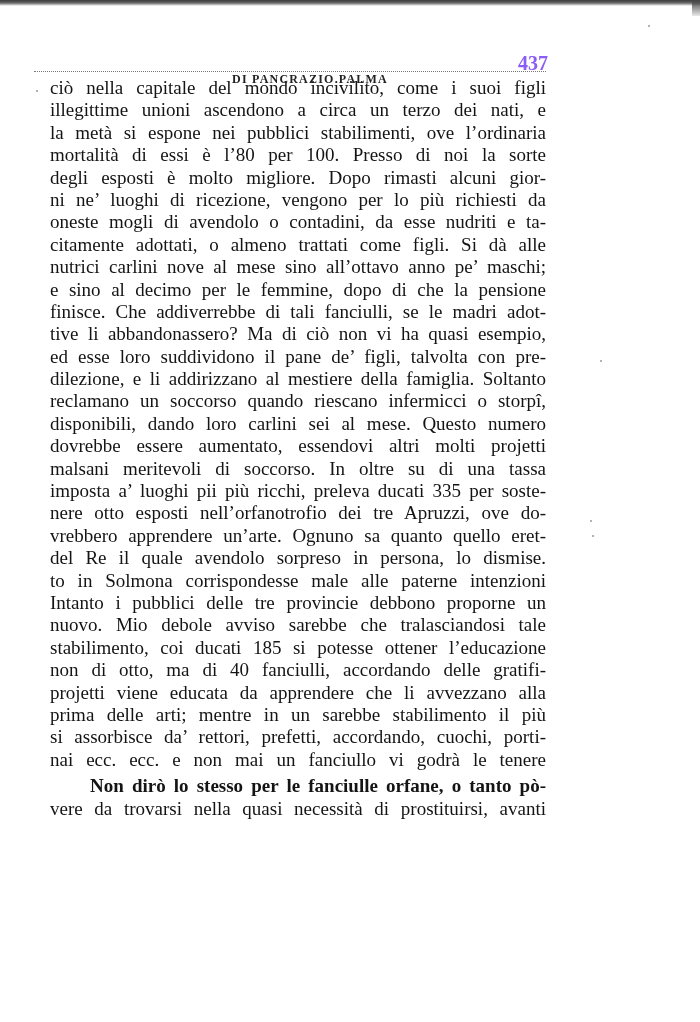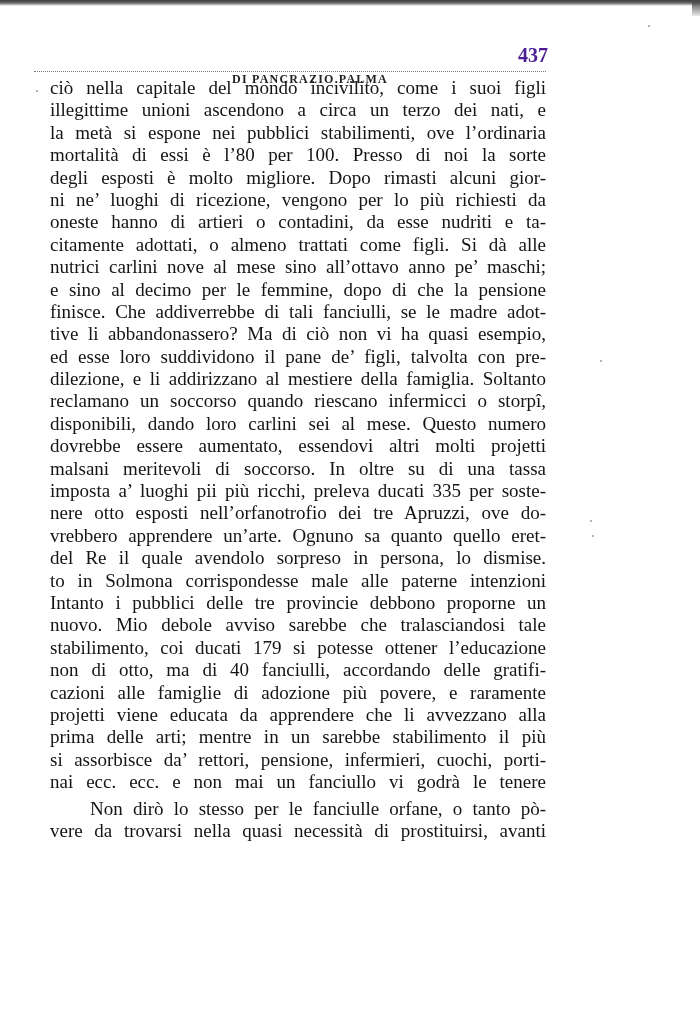--- a/index.html
+++ b/index.html
@@ -49,25 +49,25 @@
       font-weight: bold;
       letter-spacing: 1.2px;
       color: #222;
       padding-left: 40px;
       box-sizing: border-box;
       margin-top: 24px;
     }
     .page-number {
       position: absolute;
       right: -2px;
-      top: 0;
+      top: 8px;
       font-family: "Liberation Serif", serif;
       font-size: 20px;
       font-weight: bold;
-      color: #4c1d95;
+      color: #8b5cf6;
     }
     .rule {
       position: absolute;
       left: 34px;
       top: 71px;
       width: 512px;
       height: 0;
       border-top: 1px dotted #777;
     }
     .body-text {
@@ -85,20 +85,21 @@
       white-space: nowrap;
       text-align: justify;
       text-align-last: justify;
       height: 22.4px;
     }
     .line.last {
       text-align-last: left;
     }
     .line.indent {
       padding-left: 40px;
+      font-weight: bold;
     }
     .para-gap {
       height: 4px;
     }
     .speck {
       position: absolute;
       width: 2px;
       height: 2px;
       background: #999;
       border-radius: 50%;
@@ -117,45 +118,44 @@
 <div class="rule"></div>
 
 <div class="body-text" id="body-text">
     <div>
       <span class="line">ciò nella capitale del mondo incivilito, come i suoi figli</span>
       <span class="line">illegittime unioni ascendono a circa un terzo dei nati, e</span>
       <span class="line">la metà si espone nei pubblici stabilimenti, ove l’ordinaria</span>
       <span class="line">mortalità di essi è l’80 per 100. Presso di noi la sorte</span>
       <span class="line">degli esposti è molto migliore. Dopo rimasti alcuni gior-</span>
       <span class="line">ni ne’ luoghi di ricezione, vengono per lo più richiesti da</span>
-      <span class="line">oneste hanno di artieri o contadini, da esse nudriti e ta-</span>
+      <span class="line">oneste mogli di avendolo o contadini, da esse nudriti e ta-</span>
       <span class="line">citamente adottati, o almeno trattati come figli. Si dà alle</span>
       <span class="line">nutrici carlini nove al mese sino all’ottavo anno pe’ maschi;</span>
       <span class="line">e sino al decimo per le femmine, dopo di che la pensione</span>
-      <span class="line">finisce. Che addiverrebbe di tali fanciulli, se le madre adot-</span>
+      <span class="line">finisce. Che addiverrebbe di tali fanciulli, se le madri adot-</span>
       <span class="line">tive li abbandonassero? Ma di ciò non vi ha quasi esempio,</span>
       <span class="line">ed esse loro suddividono il pane de’ figli, talvolta con pre-</span>
       <span class="line">dilezione, e li addirizzano al mestiere della famiglia. Soltanto</span>
       <span class="line">reclamano un soccorso quando riescano infermicci o storpî,</span>
       <span class="line">disponibili, dando loro carlini sei al mese. Questo numero</span>
       <span class="line">dovrebbe essere aumentato, essendovi altri molti projetti</span>
       <span class="line">malsani meritevoli di soccorso. In oltre su di una tassa</span>
       <span class="line">imposta a’ luoghi pii più ricchi, preleva ducati 335 per soste-</span>
       <span class="line">nere otto esposti nell’orfanotrofio dei tre Apruzzi, ove do-</span>
       <span class="line">vrebbero apprendere un’arte. Ognuno sa quanto quello eret-</span>
       <span class="line">del Re il quale avendolo sorpreso in persona, lo dismise.</span>
       <span class="line">to in Solmona corrispondesse male alle paterne intenzioni</span>
       <span class="line">Intanto i pubblici delle tre provincie debbono proporne un</span>
       <span class="line">nuovo. Mio debole avviso sarebbe che tralasciandosi tale</span>
-      <span class="line">stabilimento, coi ducati 179 si potesse ottener l’educazione</span>
+      <span class="line">stabilimento, coi ducati 185 si potesse ottener l’educazione</span>
       <span class="line">non di otto, ma di 40 fanciulli, accordando delle gratifi-</span>
-      <span class="line">cazioni alle famiglie di adozione più povere, e raramente</span>
       <span class="line">projetti viene educata da apprendere che li avvezzano alla</span>
       <span class="line">prima delle arti; mentre in un sarebbe stabilimento il più</span>
-      <span class="line">si assorbisce da’ rettori, pensione, infermieri, cuochi, porti-</span>
+      <span class="line">si assorbisce da’ rettori, prefetti, accordando, cuochi, porti-</span>
       <span class="line">nai ecc. ecc. e non mai un fanciullo vi godrà le tenere</span>
     </div>
     <div class="para-gap"></div>
     <div>
       <span class="line indent">Non dirò lo stesso per le fanciulle orfane, o tanto pò-</span>
       <span class="line">vere da trovarsi nella quasi necessità di prostituirsi, avanti</span>
     </div>
   </div>
 
 <div class="speck" style="left:36px;top:90px;"></div>

